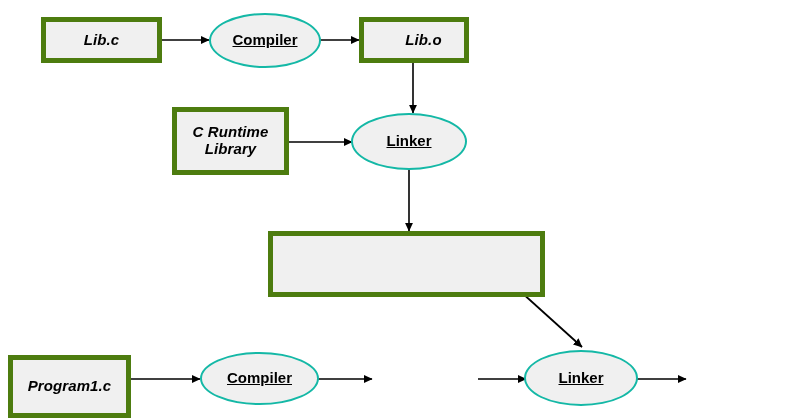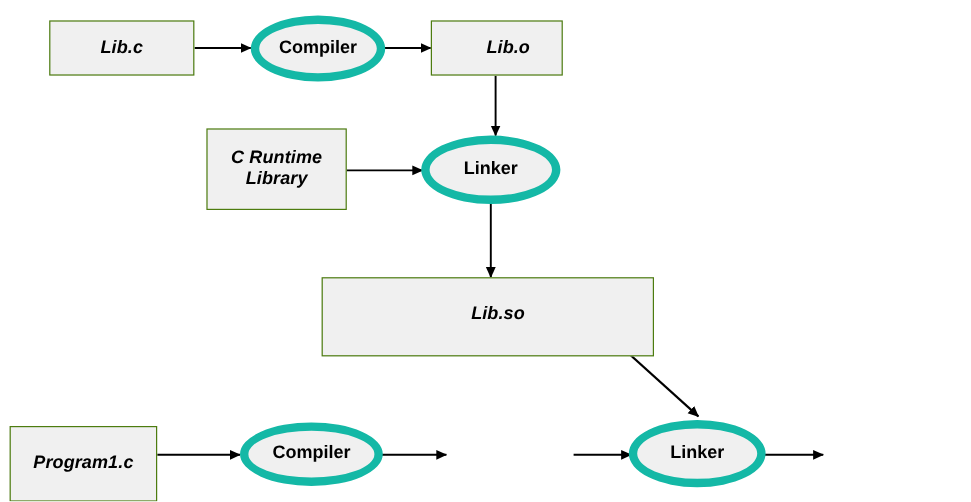--- a/index.html
+++ b/index.html
@@ -30,27 +30,28 @@
     box-sizing: border-box;
     display: flex;
     align-items: center;
     justify-content: center;
     text-align: center;
     background: #f0f0f0;
     color: #000000;
     line-height: 1.12;
   }
   .node.box {
-    border: 1px solid #4d7c0f;
+    border: 5px solid #4d7c0f;
     border-radius: 0;
     justify-content: center;
   }
   .node.ellipse {
-    border: 7px solid #14b8a6;
+    border: 2px solid #14b8a6;
     border-radius: 50%;
+    text-decoration: underline;
   }
   .node.stub {
     border: 1px dashed #8e8e8e;
     border-radius: 50%;
     background: #ebebeb;
   }
   .lbl-bolditalic {
     font-weight: bold;
     font-style: italic;
     font-size: 15px;
@@ -119,23 +120,20 @@
     <span>C Runtime</span>
     <span>Library</span>
   </div>
 
   <div class="node ellipse lbl-bold" style="left:351px; top:113px; width:116px; height:57px;">
     <span>Linker</span>
   </div>
 
   <div class="node box" style="left:268px; top:231px; width:277px; height:66px;">
   </div>
-  <div class="lbl-bolditalic container-label" style="left:370px; top:253px; width:90px; text-align:center;">
-    <span>Lib.so</span>
-  </div>
 
 
   <div class="node box lbl-bolditalic" style="left:8px; top:355px; width:123px; height:63px;">
     <span>Program1.c</span>
   </div>
 
   <div class="node ellipse lbl-bold" style="left:200px; top:352px; width:119px; height:53px;">
     <span>Compiler</span>
   </div>
 

